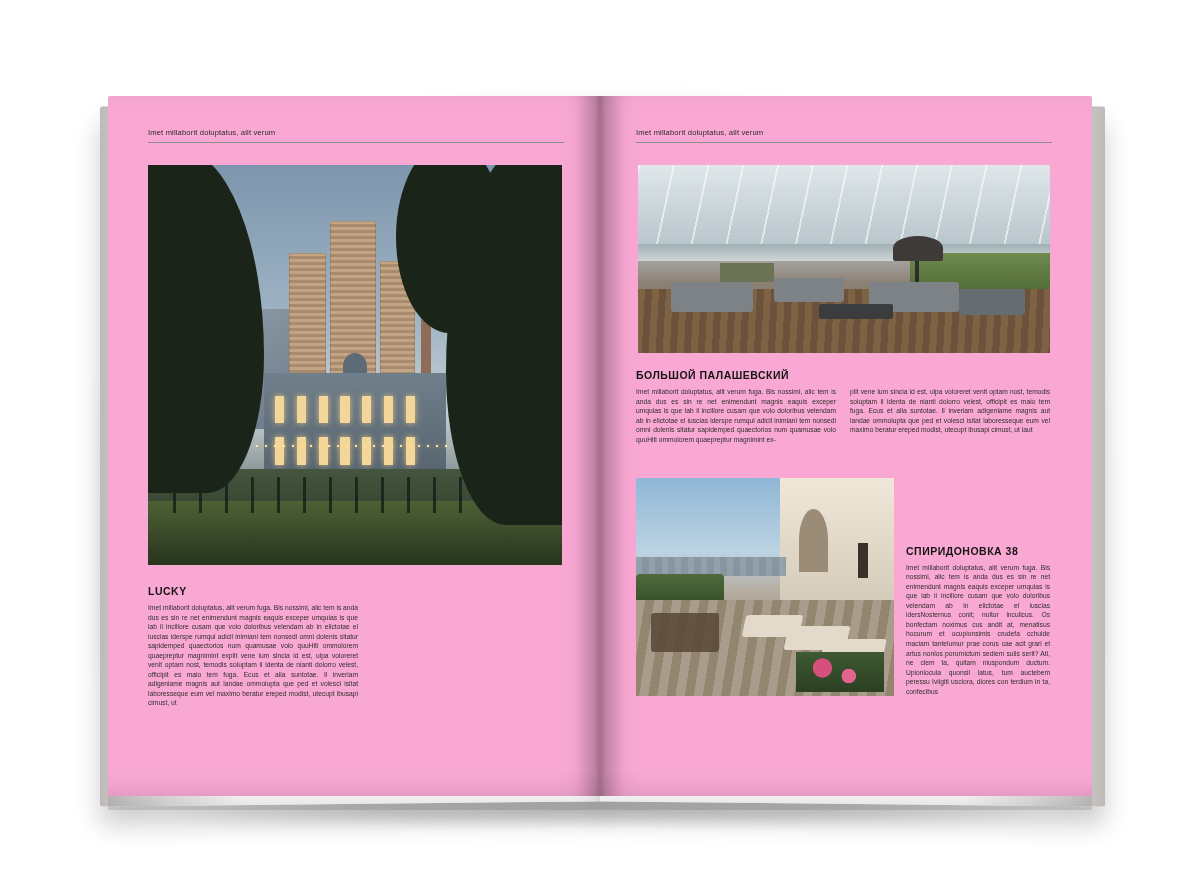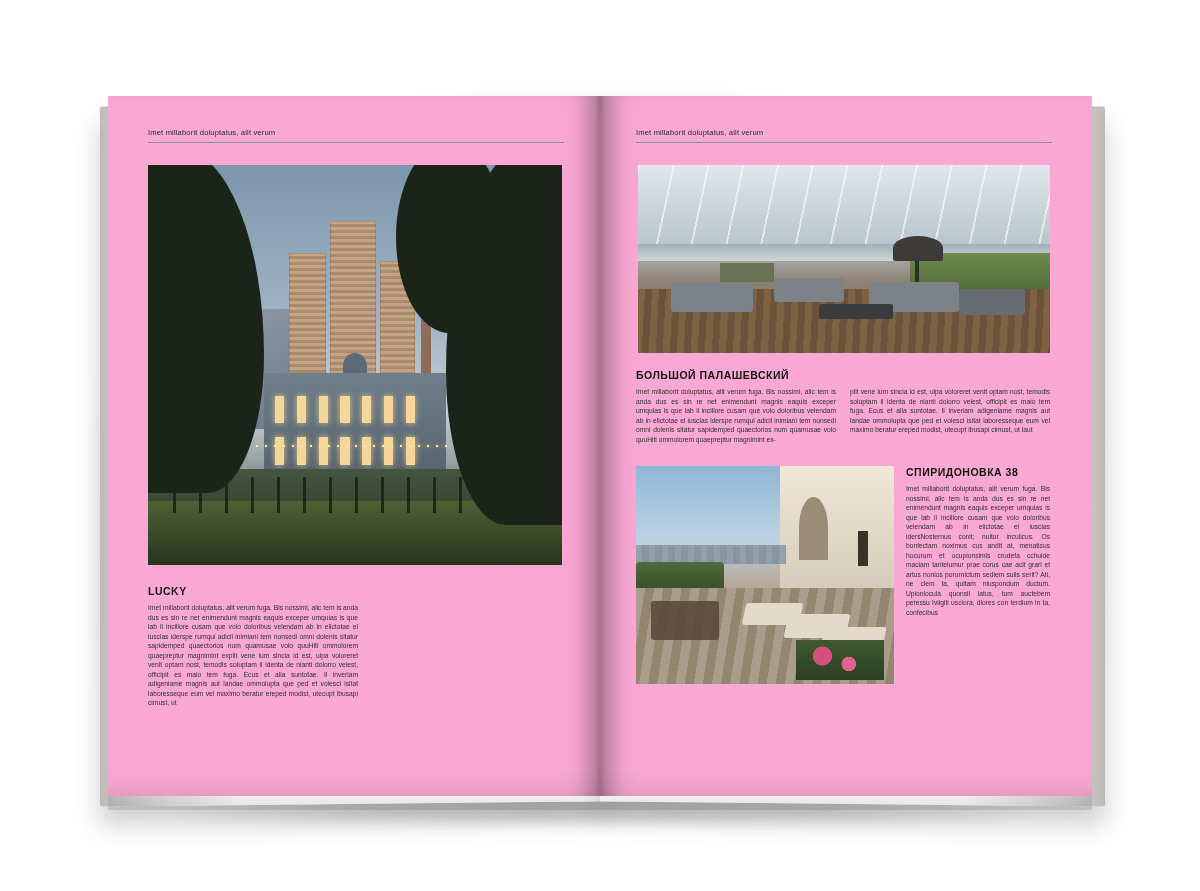--- a/index.html
+++ b/index.html
@@ -168,24 +168,25 @@
     margin-top: 22px;
     width: 412px;
     height: 188px;
     margin-left: 2px;
   }
 
   #right-block1 { margin-top: 16px; width: 414px; }
   #right-block1 .caption-title { }
 
   #right-block2 {
-    margin-top: 22px;
+    margin-top: 34px;
     display: flex;
     gap: 12px;
     width: 414px;
+    align-items: flex-end;
   }
   #right-photo2 {
     width: 258px;
     height: 218px;
     flex: 0 0 258px;
   }
   #right-block2 .text-col { flex: 1 1 auto; }
 
   
   

